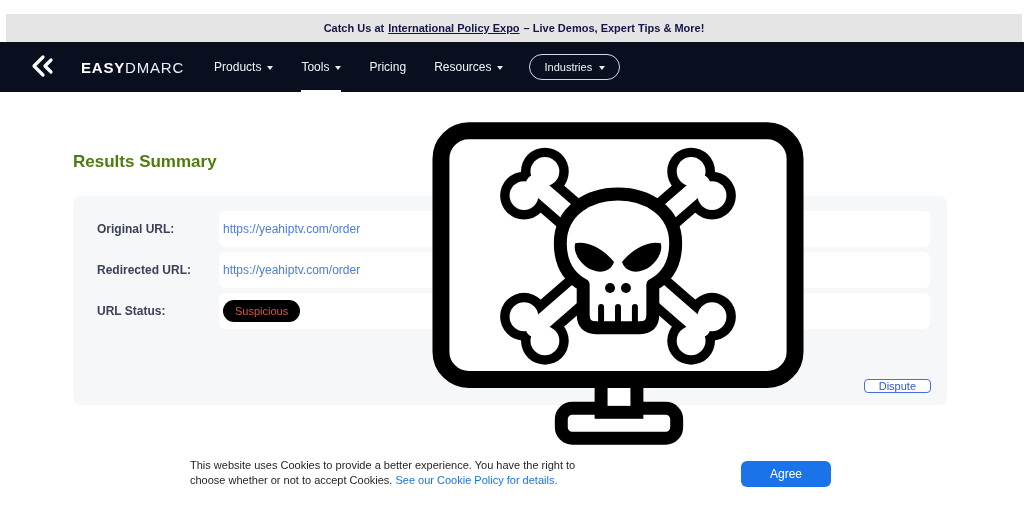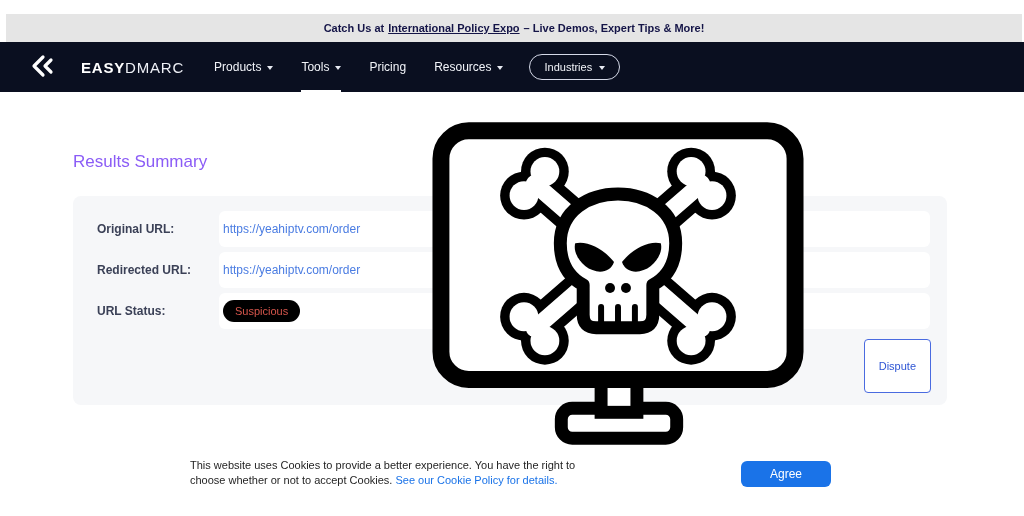--- a/index.html
+++ b/index.html
@@ -25,34 +25,34 @@
     color:#f2f4f9; font-size:12px; cursor:pointer; }
   .nav-item.active::after { content:''; position:absolute; left:14px; right:14px; bottom:0;
     height:2px; background:#ffffff; }
   .caret { width:0; height:0; border-left:3.5px solid transparent; border-right:3.5px solid transparent;
     border-top:4px solid #e8eaf2; margin-top:1px; }
   .pill { display:flex; align-items:center; gap:7px; align-self:center; margin-left:12px;
     border:1px solid #d5d9e8; border-radius:15px; padding:6px 14px; color:#f2f4f9;
     font-size:11px; cursor:pointer; background:transparent; }
 
   
-  .page-title { position:absolute; left:73px; top:152px; font-size:17px; font-weight:400;
-    color:#8b5cf6; }
+  .page-title { position:absolute; left:73px; top:152px; font-size:17px; font-weight:700;
+    color:#4d7c0f; }
   .panel { position:absolute; left:73px; top:196px; width:874px; height:209px;
     background:#f6f7f9; border-radius:8px; }
   .panel-rows { padding:15px 17px 0 24px; }
   .summary-row { display:flex; align-items:center; margin-bottom:5px; }
   .row-label { width:122px; font-size:12px; font-weight:bold; color:#3b4157; flex-shrink:0; }
   .row-bar { flex:1; height:36px; background:#ffffff; border-radius:6px; display:flex;
     align-items:center; padding-left:4px; }
   .row-link { font-size:12px; color:#4a7ce2; text-decoration:none; cursor:pointer; }
   .badge { background:#000000; color:#d6564c; font-size:11px; padding:5px 12px;
     border-radius:11px; }
   .dispute-btn { position:absolute; right:16px; bottom:12px; background:#ffffff;
-    border:1px solid #4a6be0; color:#2e55d4; font-size:11px; padding:20px 14px;
+    border:1px solid #4a6be0; color:#2e55d4; font-size:11px; padding:0 14px;
     border-radius:4px; cursor:pointer; font-family:"Liberation Sans", sans-serif; }
 
   
   .illustration { position:absolute; left:430px; top:120px; width:376px; height:328px; z-index:5; }
   .illustration svg { width:100%; height:100%; }
 
   
   .cookie-text { position:absolute; left:190px; top:458px; font-size:11px; color:#1f1f1f;
     line-height:14.5px; }
   .cookie-link { color:#1a73e8; cursor:pointer; }

